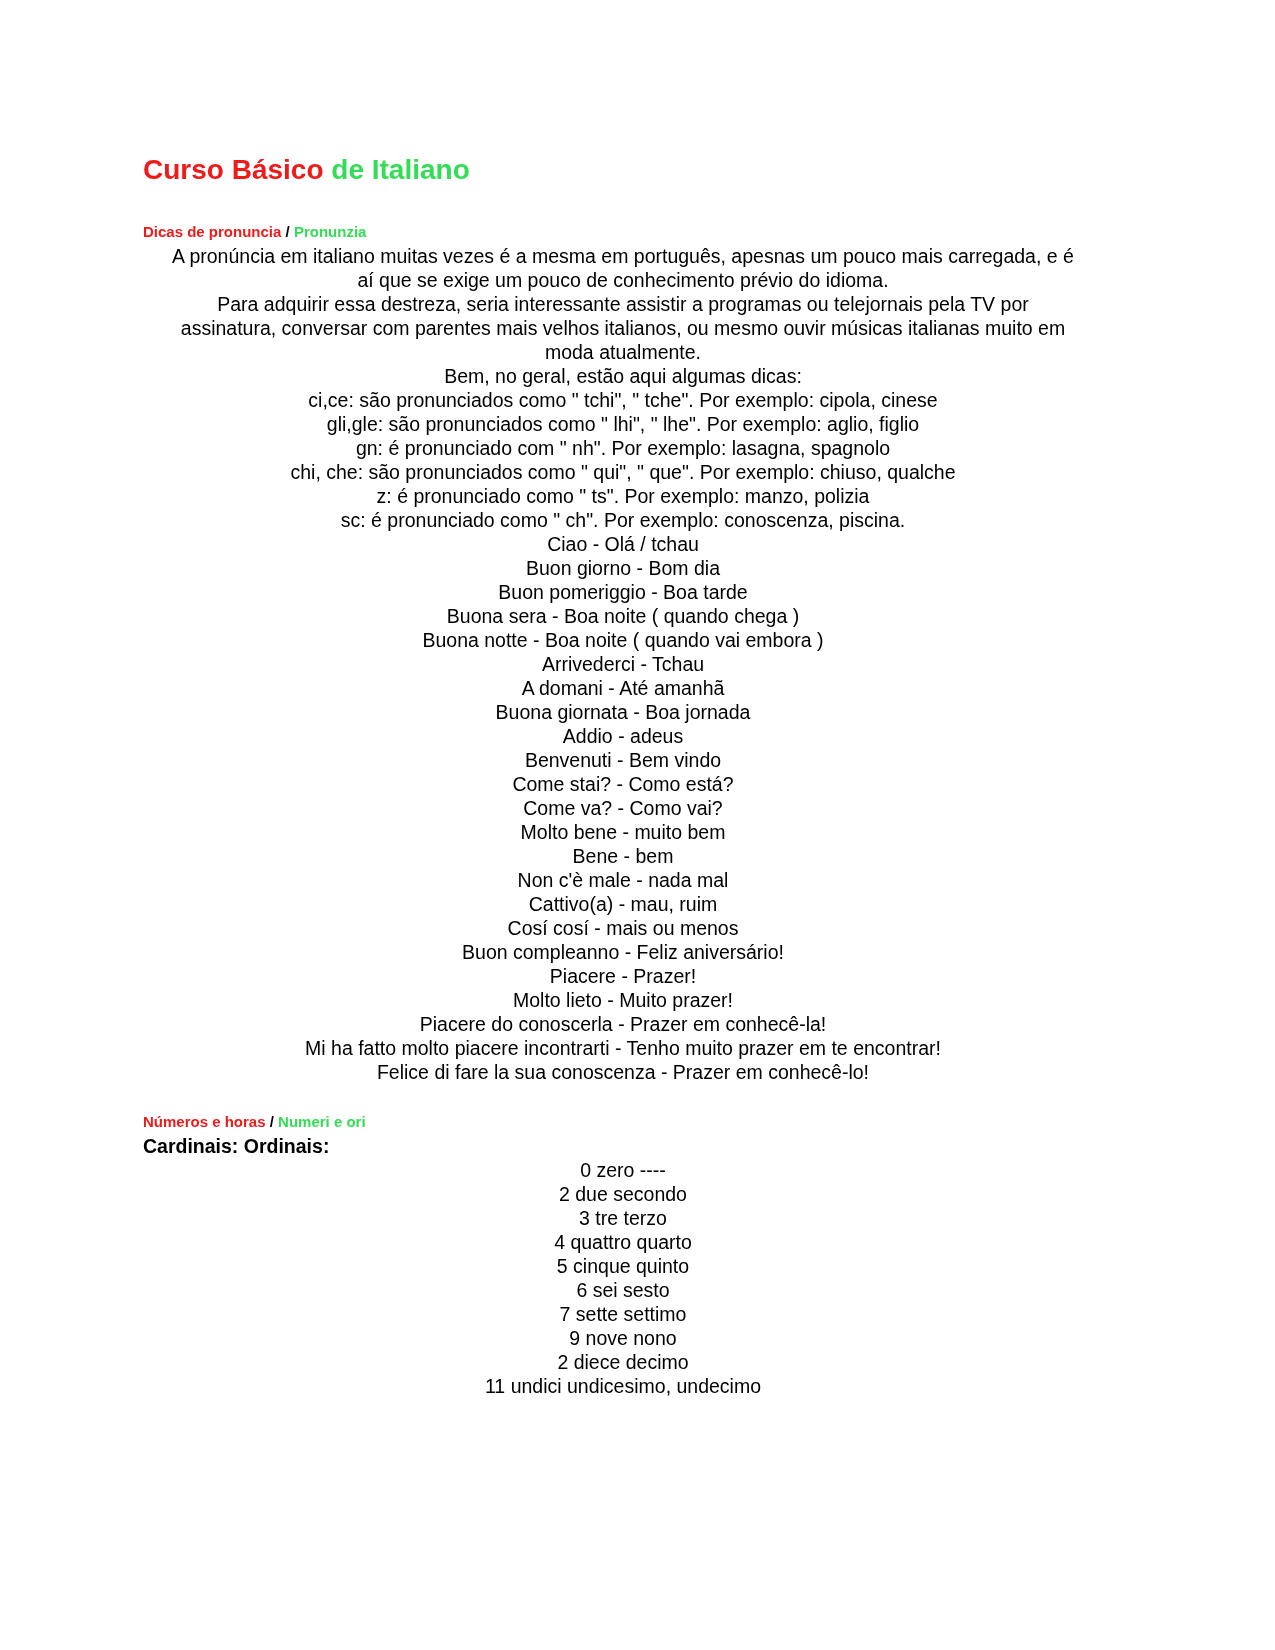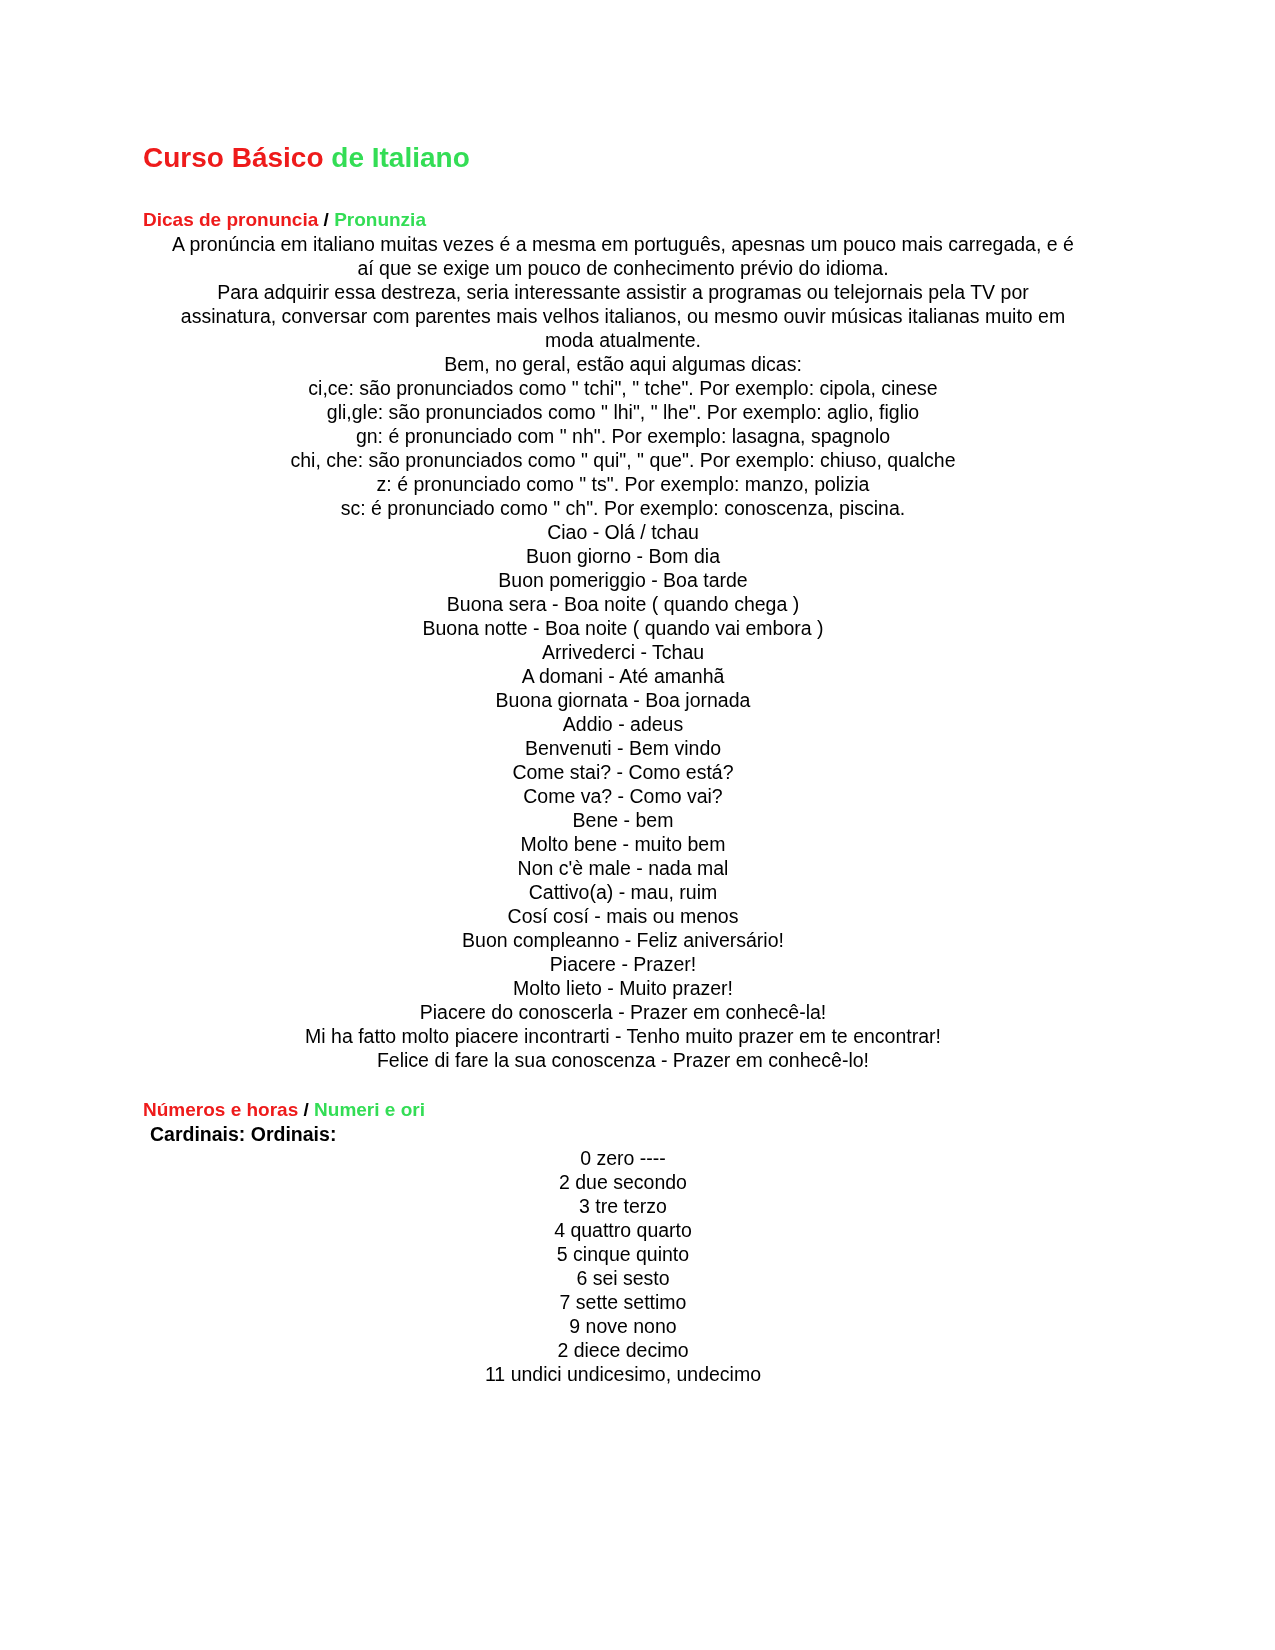--- a/index.html
+++ b/index.html
@@ -12,46 +12,45 @@
     height: 1650px;
     font-family: "Liberation Sans", sans-serif;
     color: #000000;
     overflow: hidden;
   }
   .doc {
     padding: 141px 0 0 143px;
     width: 960px;
   }
   h1 {
-    margin: 0 0 34px 0;
+    margin: 12px 0 34px 0;
     font-size: 28px;
     line-height: 33px;
     font-weight: bold;
   }
   h2 {
     margin: 26px 0 0 0;
-    font-size: 19px;
+    font-size: 15px;
     line-height: 24px;
     font-weight: bold;
   }
   .red   { color: #ee1b1b; }
   .green { color: #33dd55; }
   .sep   { color: #000000; font-weight: bold; }
   .line {
     font-size: 19.5px;
     line-height: 24px;
     white-space: pre-wrap;
     text-align: center;
   }
   .line b { font-weight: normal; }
   .subheading {
     font-size: 19.5px;
     line-height: 24px;
     font-weight: bold;
-    margin-left: 7px;
   }
 </style>
 </head>
 <body>
 
 <div class="doc">
 
   <h1><span class="red">Curso Básico</span> <span class="green">de Italiano</span></h1>
 
   <h2><span class="red">Dicas de pronuncia</span> <span class="sep">/</span> <span class="green">Pronunzia</span></h2>
@@ -98,23 +97,23 @@
     <div class="line"><b>Buona giornata</b> <span>- Boa jornada</span></div>
 
     <div class="line"><b>Addio</b> <span>- adeus</span></div>
 
     <div class="line"><b>Benvenuti</b> <span>- Bem vindo</span></div>
 
     <div class="line"><b>Come stai?</b> <span>- Como está?</span></div>
 
     <div class="line"><b>Come va?</b> <span>- Como vai?</span></div>
 
+    <div class="line"><b>Molto bene</b> <span>- muito bem</span></div>
+
     <div class="line"><b>Bene</b> <span>- bem</span></div>
-
-    <div class="line"><b>Molto bene</b> <span>- muito bem</span></div>
 
     <div class="line"><b>Non c'è male</b> <span>- nada mal</span></div>
 
     <div class="line"><b>Cattivo(a)</b> <span>- mau, ruim</span></div>
 
     <div class="line"><b>Cosí cosí</b> <span>- mais ou menos</span></div>
 
     <div class="line"><b>Buon compleanno</b> <span>- Feliz aniversário!</span></div>
 
     <div class="line"><b>Piacere</b> <span>- Prazer!</span></div>

